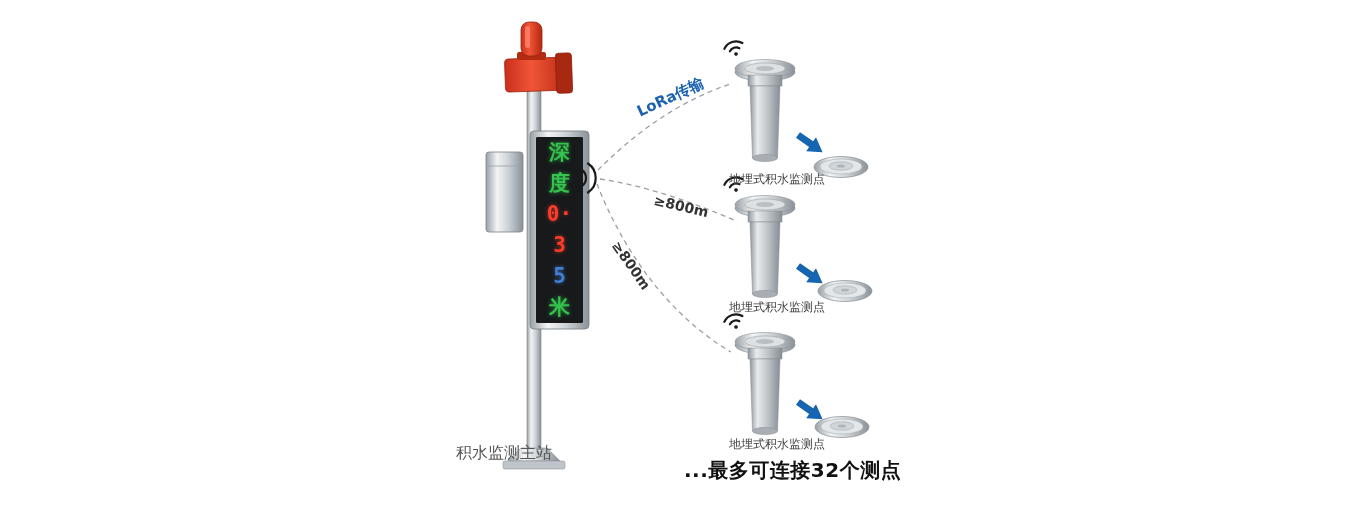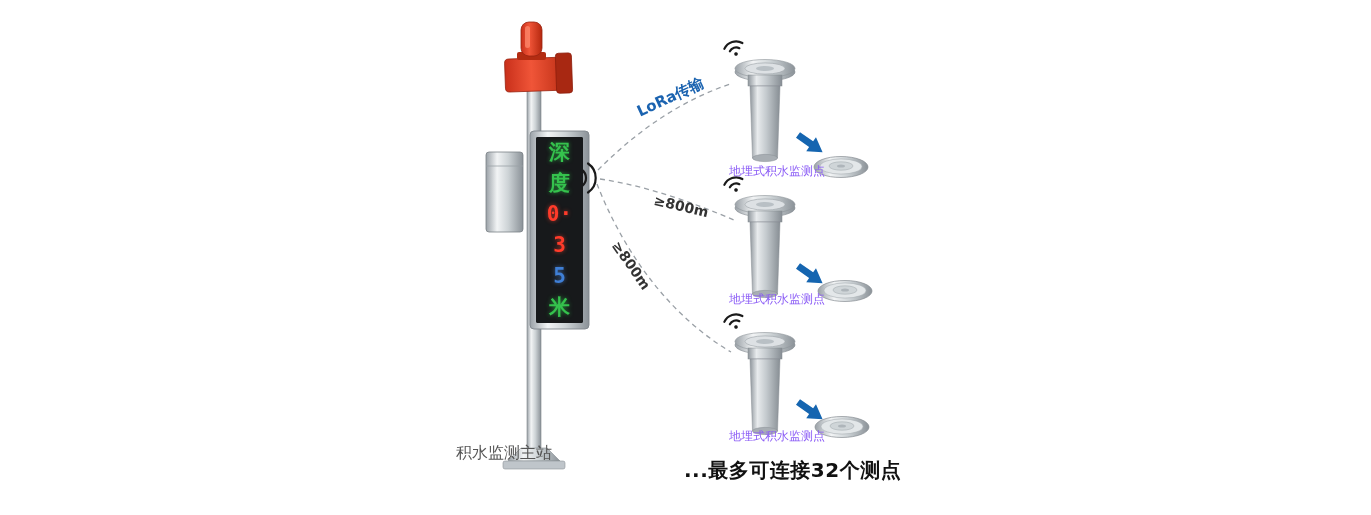--- a/index.html
+++ b/index.html
@@ -3,21 +3,21 @@
 <meta charset="utf-8">
 <style>
   html,body{margin:0;padding:0;background:#ffffff;}
   .canvas{
     position:relative;width:1371px;height:515px;background:#ffffff;overflow:hidden;
     font-family:"DejaVu Sans","Liberation Sans",sans-serif;
   }
   .art{position:absolute;left:0;top:0;}
   .label{position:absolute;white-space:nowrap;line-height:1.2;}
   .station-label{left:456px;top:443px;font-size:16px;color:#555;}
-  .sensor-label{font-size:12px;color:#8b5cf6;}
+  .sensor-label{font-size:12px;color:#404040;margin-top:8px;}
   .sensor-label-1{left:729px;top:164px;}
   .sensor-label-2{left:729px;top:292px;}
   .sensor-label-3{left:729px;top:429px;}
   .link-label{font-weight:bold;transform-origin:left top;}
   .lora-label{left:634px;top:104px;font-size:15px;color:var(--lora-blue,#1b63b0);transform:rotate(-25deg);}
   .m800-a{left:656px;top:192px;font-size:14px;color:#333;transform:rotate(13deg);}
   .m800-b{left:622px;top:238px;font-size:14px;color:#333;transform:rotate(55deg);}
   .footer-text{left:684px;top:458px;font-size:20px;color:#111;font-weight:600;letter-spacing:.5px;}
   .led{
     position:absolute;left:536px;top:137px;width:47px;height:186px;

